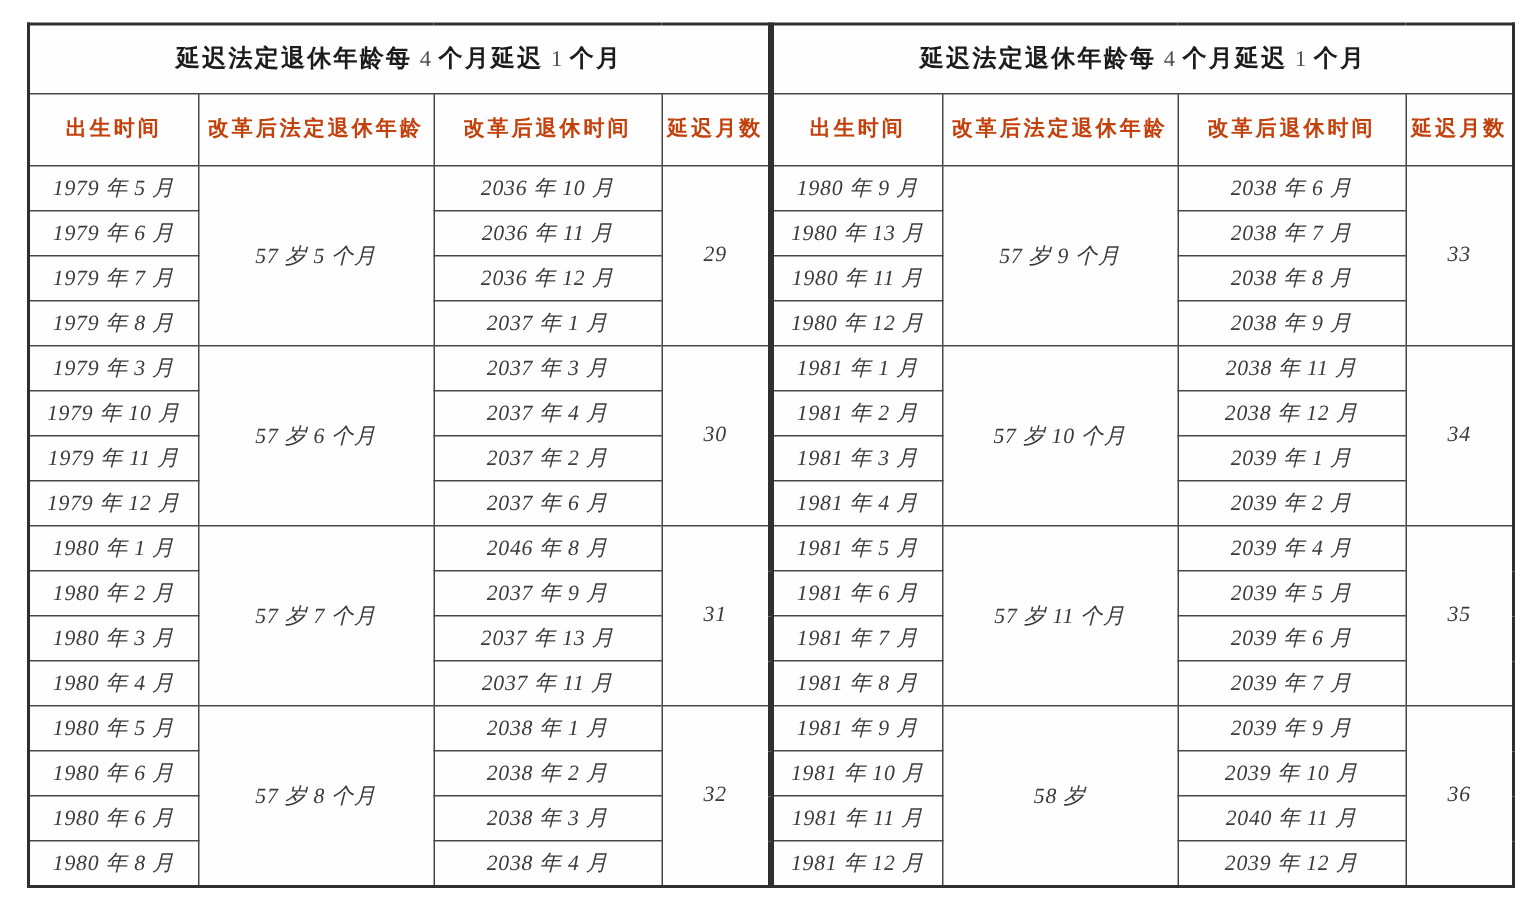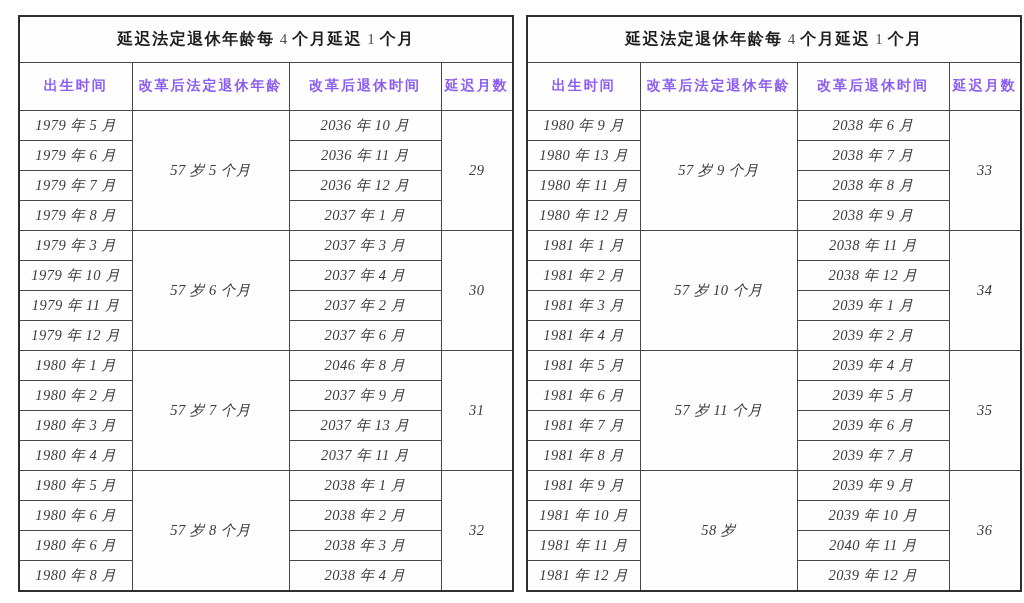--- a/index.html
+++ b/index.html
@@ -10,21 +10,21 @@
     height: 603px;
     overflow: hidden;
     font-family: "Liberation Serif", "DejaVu Serif", serif;
   }
   .page {
     box-sizing: border-box;
     width: 1024px;
     height: 603px;
     padding: 15px 18px 11px 18px;
     display: flex;
-    gap: 12px;
+    gap: 0;
     background: #ffffff;
   }
   table.ret-table {
     border-collapse: collapse;
     table-layout: fixed;
     width: 494px;
     border: 2px solid #2f2f2f;
     background: #fefefe;
   }
   table.ret-table td, table.ret-table th {
@@ -47,21 +47,21 @@
   .title-cell .num {
     font-weight: normal;
     color: #4d4d4d;
     letter-spacing: 0;
     margin: 0 5px;
     font-size: 15px;
   }
   th.colhead {
     font-weight: bold;
     font-size: 14px;
-    color: #8b5cf6;
+    color: #c2410c;
     letter-spacing: 2px;
   }
   td.body-cell {
     font-weight: normal;
     font-size: 14.5px;
     color: #3a3a3a;
     letter-spacing: 0.5px;
   }
 </style>
 </head>

